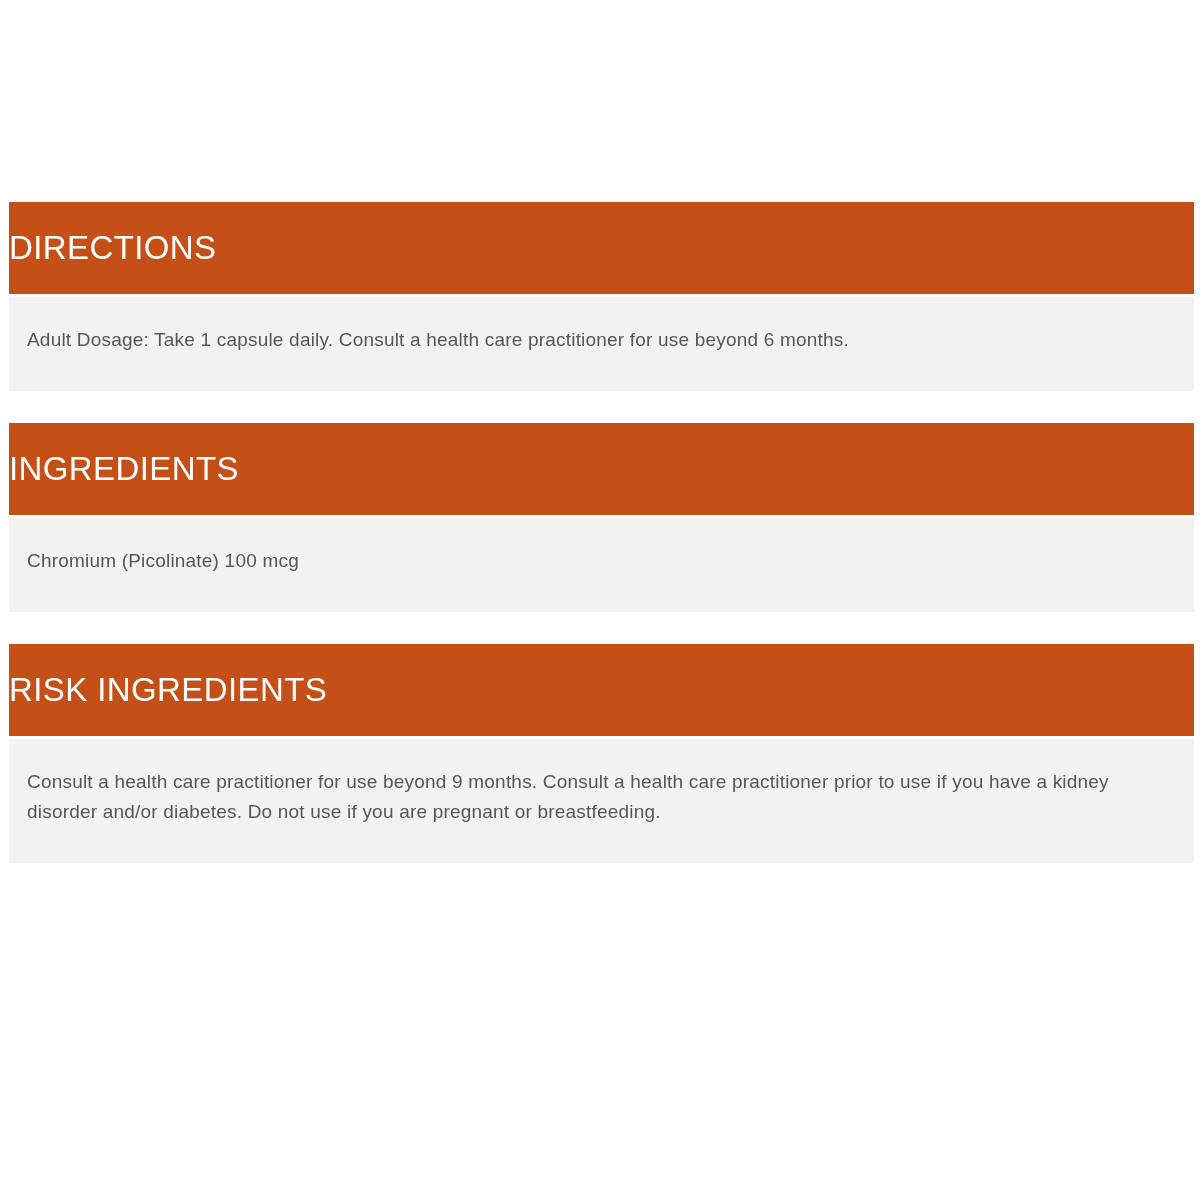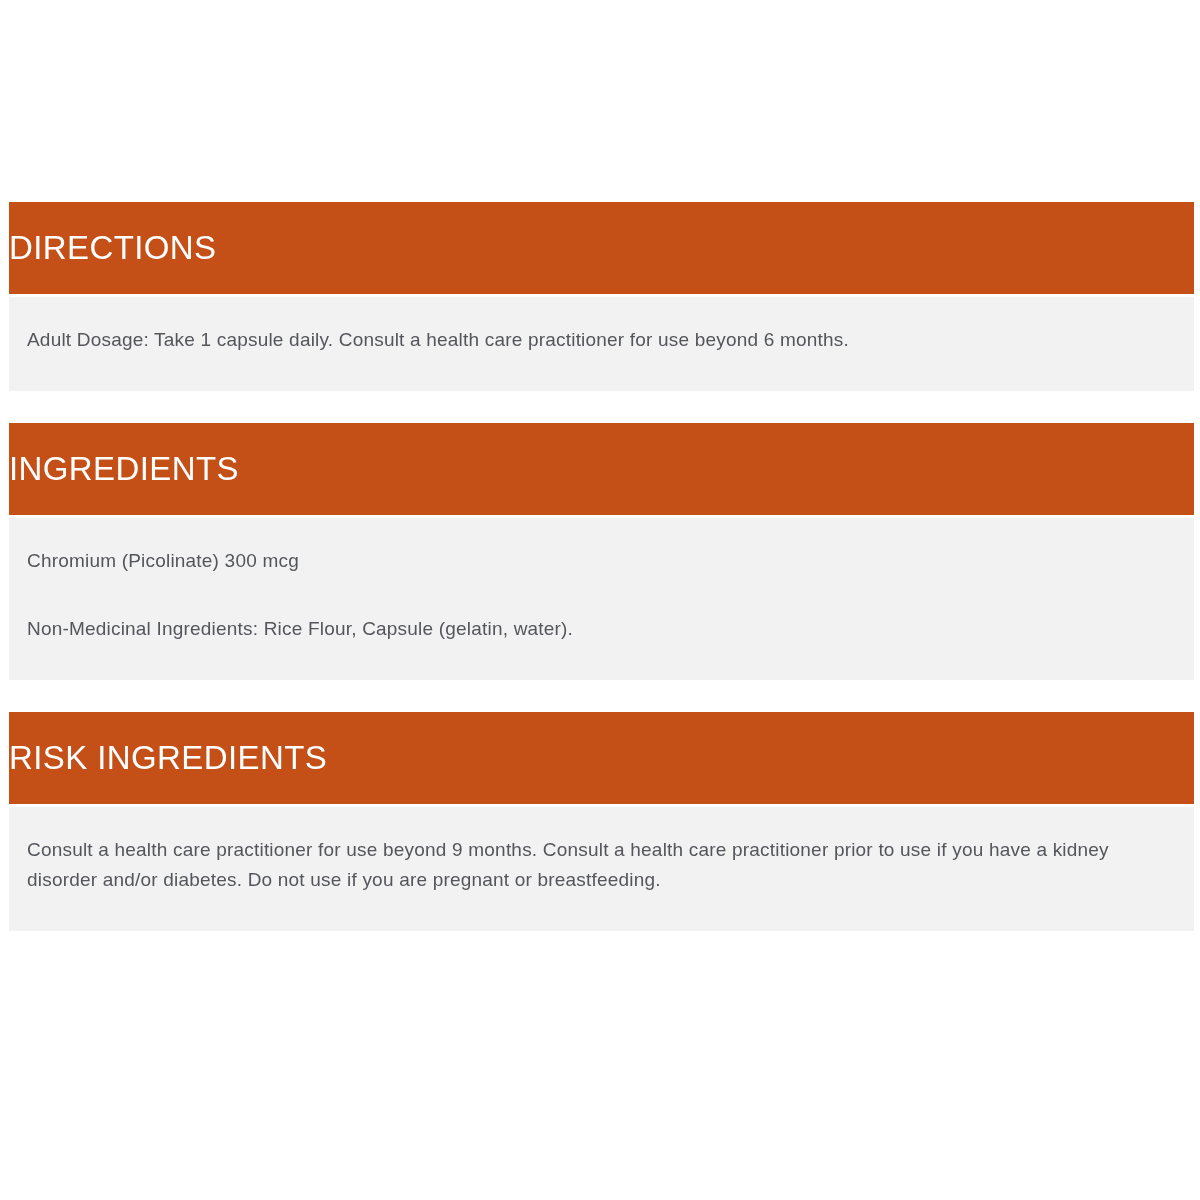--- a/index.html
+++ b/index.html
@@ -68,22 +68,21 @@
     <div class="section-body">
       <p>Adult Dosage: Take 1 capsule daily. Consult a health care practitioner for use beyond 6 months.</p>
     </div>
   </section>
 
   <section class="info-section">
     <header class="section-header">
       <h2 class="section-title">INGREDIENTS</h2>
     </header>
     <div class="section-body">
-      <p>Chromium (Picolinate) 300 mcg</p>
-      <p>Non-Medicinal Ingredients: Rice Flour, Capsule (gelatin, water).</p>
+      <p>Chromium (Picolinate) 100 mcg</p>
     </div>
   </section>
 
   <section class="info-section">
     <header class="section-header">
       <h2 class="section-title">RISK INGREDIENTS</h2>
     </header>
     <div class="section-body">
       <p class="wrap-limit">Consult a health care practitioner for use beyond 9 months. Consult a health care practitioner prior to use if you have a kidney disorder and/or diabetes. Do not use if you are pregnant or breastfeeding.</p>
     </div>

